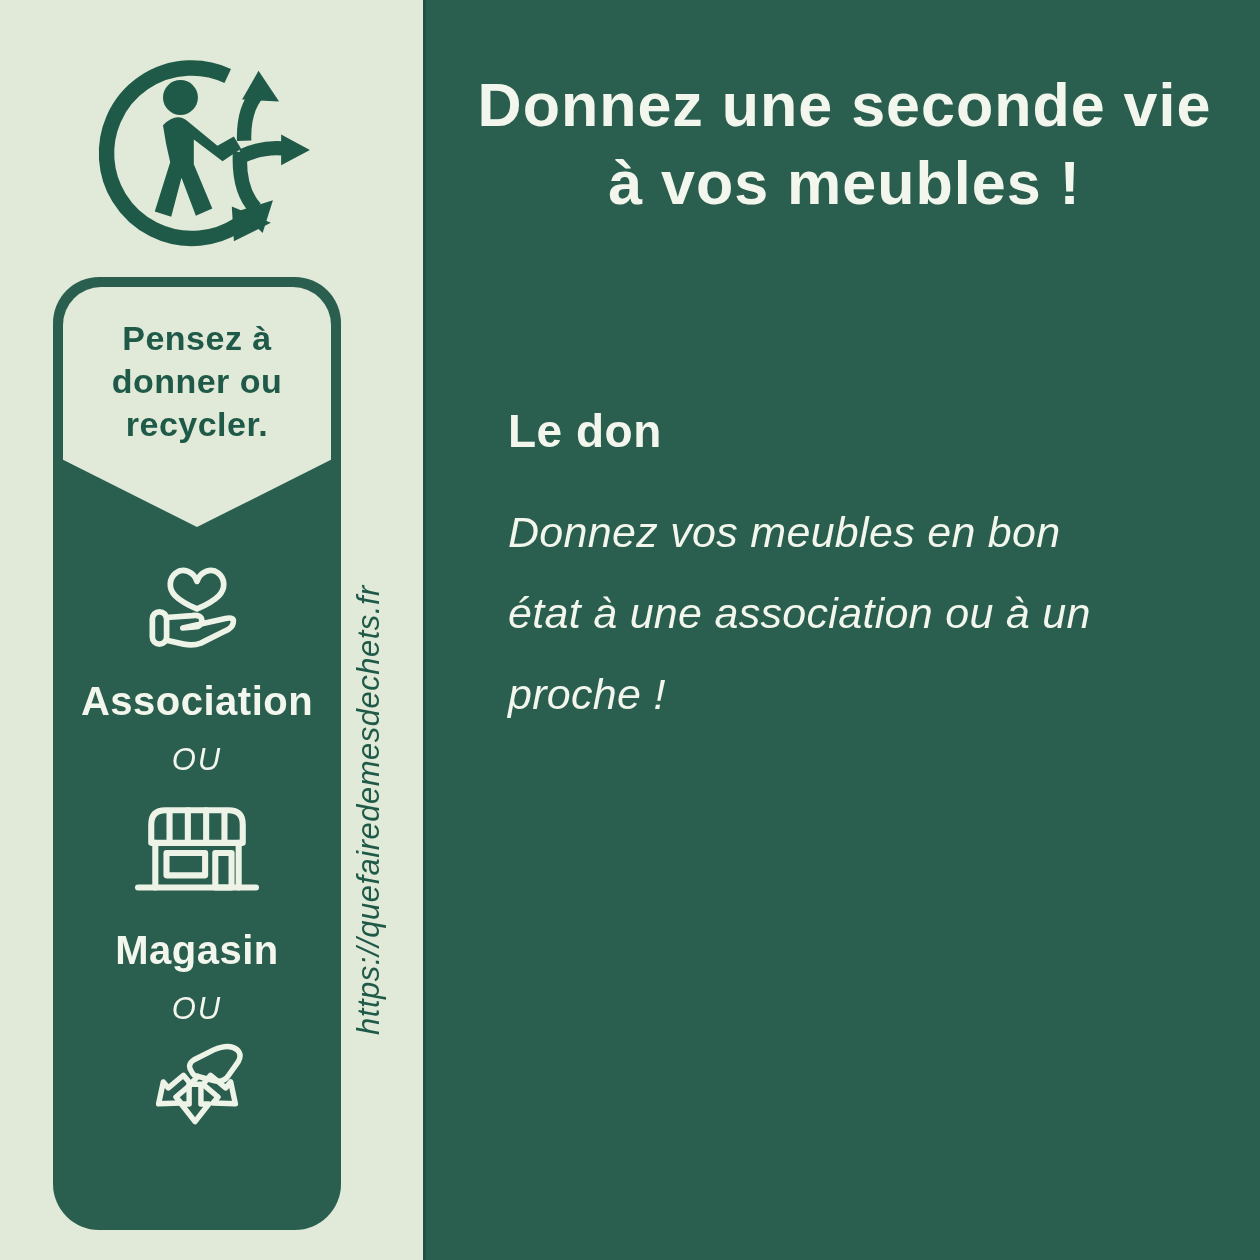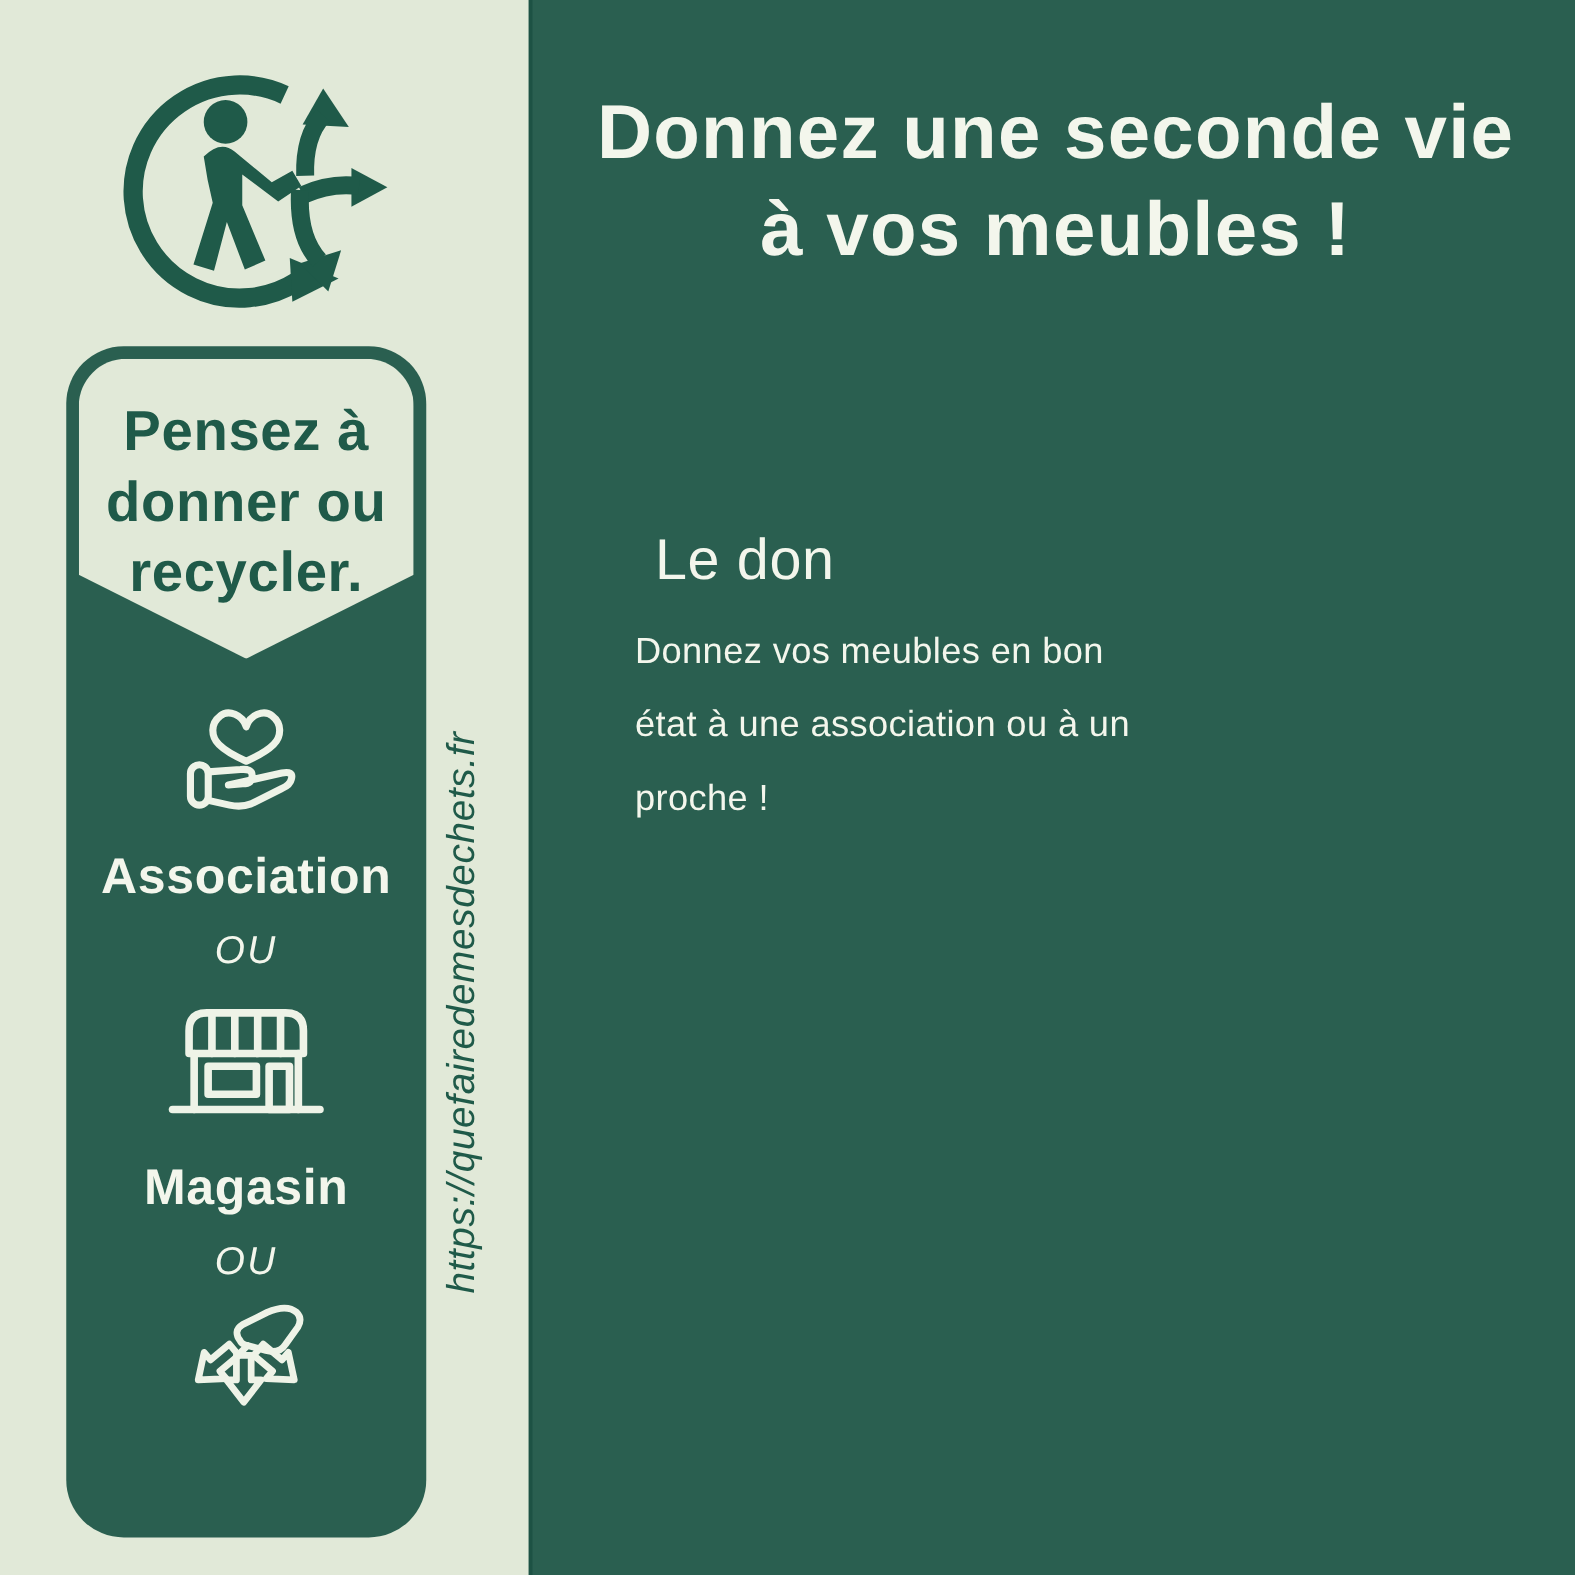--- a/index.html
+++ b/index.html
@@ -23,21 +23,21 @@
     background:var(--c-panel_green);border-radius:46px;
   }
   .banner{
     position:absolute;left:10px;top:10px;width:268px;height:240px;
     background:var(--c-light_bg);
     border-radius:38px 38px 0 0;
     clip-path:polygon(0 0,100% 0,100% 72%,50% 100%,0 72%);
   }
   .banner-text{
     padding-top:30px;text-align:center;
-    font-size:45px;font-weight:700;line-height:1.26;
+    font-size:34px;font-weight:700;line-height:1.26;
     color:var(--c-deep_green);letter-spacing:.5px;
   }
   .options{
     position:absolute;left:0;top:262px;width:100%;
     display:flex;flex-direction:column;align-items:center;
     color:var(--c-text_light);
   }
   .opt-label{font-size:40px;font-weight:700;margin-top:14px;letter-spacing:.5px;}
   .opt-sep{font-size:31px;font-style:italic;margin-top:18px;letter-spacing:2px;}
   .icon-heart{width:128px;height:114px;margin-top:12px;}
@@ -56,26 +56,26 @@
     background:var(--c-panel_green);
     border-left:3px solid var(--c-edge_green);
     color:var(--c-text_light);
   }
   .page-title{
     position:absolute;top:66px;left:0;right:0;margin:0;
     text-align:center;font-size:61px;font-weight:700;line-height:1.28;
     letter-spacing:1px;
   }
   .section-heading{
-    position:absolute;left:82px;margin:16px;
-    font-size:46px;font-weight:400;letter-spacing:.5px;
+    position:absolute;left:82px;margin:0;
+    font-size:46px;font-weight:700;letter-spacing:.5px;
   }
   .section-body{
     position:absolute;left:82px;margin:0;
-    font-size:29px;line-height:59px;letter-spacing:.3px;
+    font-size:43px;font-style:italic;line-height:81px;letter-spacing:.3px;
   }
   .h-don{top:404px;}
   .b-don{top:492px;}
   .h-rec{top:808px;}
   .b-rec{top:896px;}
   svg .stroke{fill:none;stroke:#eef3e7;stroke-width:6;stroke-linecap:round;stroke-linejoin:round;}
   svg .stroke55{fill:none;stroke:#eef3e7;stroke-width:5.5;stroke-linecap:round;stroke-linejoin:round;}
 </style>
 </head>
 <body>

